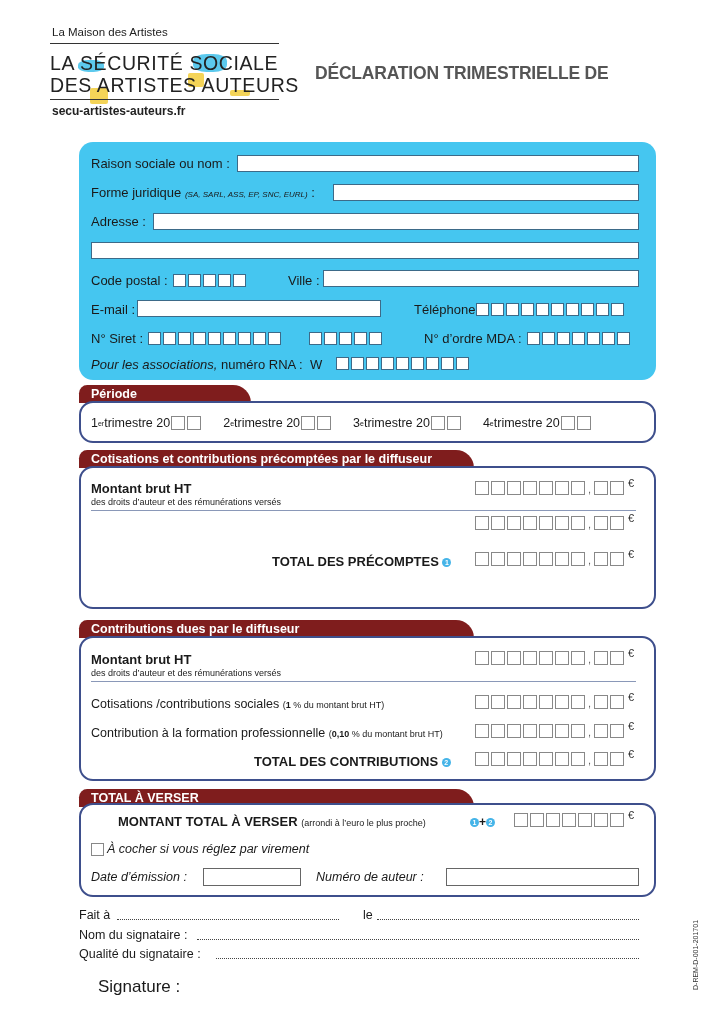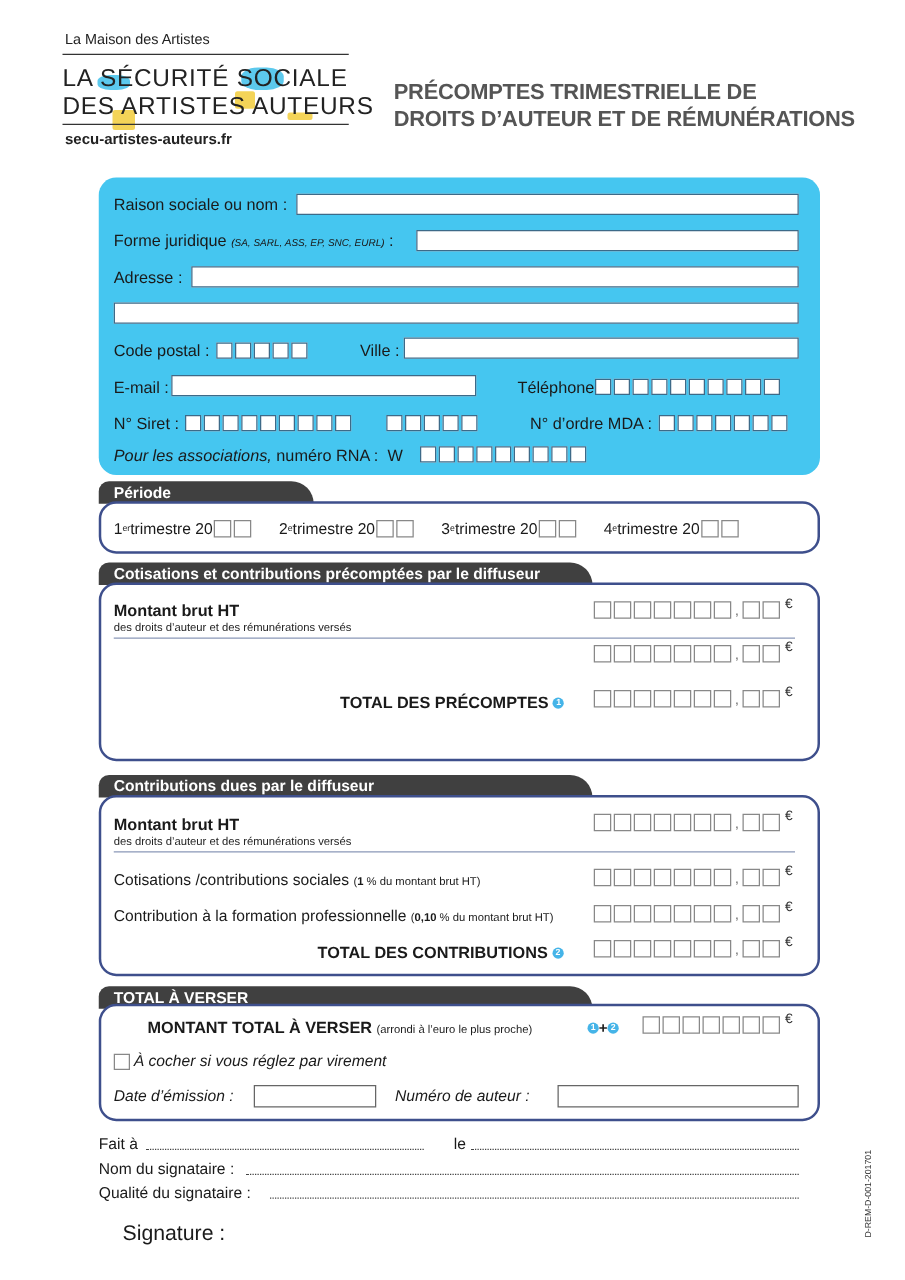--- a/index.html
+++ b/index.html
@@ -14,21 +14,21 @@
   .splash { position: absolute; border-radius: 40%; opacity: 0.85; z-index: -1; }
   .title { left: 315px; top: 62px; font-size: 17.5px; font-weight: bold; color: #555; line-height: 22px; letter-spacing: -0.2px; }
   
   .panel { left: 79px; top: 142px; width: 577px; height: 238px; background: #45c6f0; border-radius: 14px; }
   .row-label { font-size: 13px; color: #1a1a1a; white-space: nowrap; }
   .row-label small { font-size: 8px; font-style: italic; }
   .field { background: #fff; border: 1px solid #3d6a88; height: 17px; }
   .boxes { display: flex; gap: 2px; }
   .boxes span { display: inline-block; width: 13px; height: 13px; background: #fff; border: 1px solid #3d6a88; }
   
-  .sec-tab { background: #404040; color: #fff; font-weight: bold; font-size: 12.5px; padding-left: 12px;
+  .sec-tab { background: #7f1d1d; color: #fff; font-weight: bold; font-size: 12.5px; padding-left: 12px;
              height: 18px; line-height: 18px; border-radius: 10px 22px 0 0; }
   .sec-box { border: 2px solid #3e4f8c; border-radius: 14px; background: #fff; }
   .gboxes { display: flex; gap: 2px; align-items: flex-end; }
   .gboxes span.b { display: inline-block; width: 14px; height: 14px; border: 1px solid #888; background: #fff; }
   .gboxes .comma { font-size: 11px; color: #666; width: 5px; text-align: center; line-height: 12px; }
   .gboxes .euro { font-size: 11px; color: #333; align-self: flex-start; margin-left: 2px; margin-top: -4px; }
   .bold { font-weight: bold; }
   .sub { font-size: 9px; color: #222; }
   .divider { height: 1px; background: #8a98b8; }
   .badge { display: inline-block; width: 9px; height: 9px; border-radius: 50%; background: #45b4e8; color: #fff;
@@ -47,22 +47,21 @@
   <div class="splash" style="left:90px;top:88px;width:18px;height:16px;background:#f2cd3b;border-radius:2px;"></div>
   <div class="splash" style="left:188px;top:73px;width:16px;height:14px;background:#f2cd3b;border-radius:2px;"></div>
   <div class="splash" style="left:230px;top:90px;width:20px;height:6px;background:#f2cd3b;border-radius:2px;"></div>
   <div class="abs logo-main" style="top:52px;">LA SÉCURITÉ SOCIALE</div>
   <div class="abs logo-main" style="top:74px;">DES ARTISTES AUTEURS</div>
   <div class="abs logo-line" style="top:99px;"></div>
   <div class="abs logo-url">secu-artistes-auteurs.fr</div>
 </div>
 
 <div class="abs title">
-  <div>PRÉCOMPTES TRIMESTRIELLE DE</div>
-  <div>DROITS D’AUTEUR ET DE RÉMUNÉRATIONS</div>
+  <div>DÉCLARATION TRIMESTRIELLE DE</div>
 </div>
 
 <div class="abs panel"></div>
 
 <div class="abs row-label" style="left:91px;top:156px;">Raison sociale ou nom :</div>
 <div class="abs field" style="left:237px;top:155px;width:402px;"></div>
 
 <div class="abs row-label" style="left:91px;top:185px;">
   <span>Forme juridique</span>
   <small>(SA, SARL, ASS, EP, SNC, EURL)</small>

